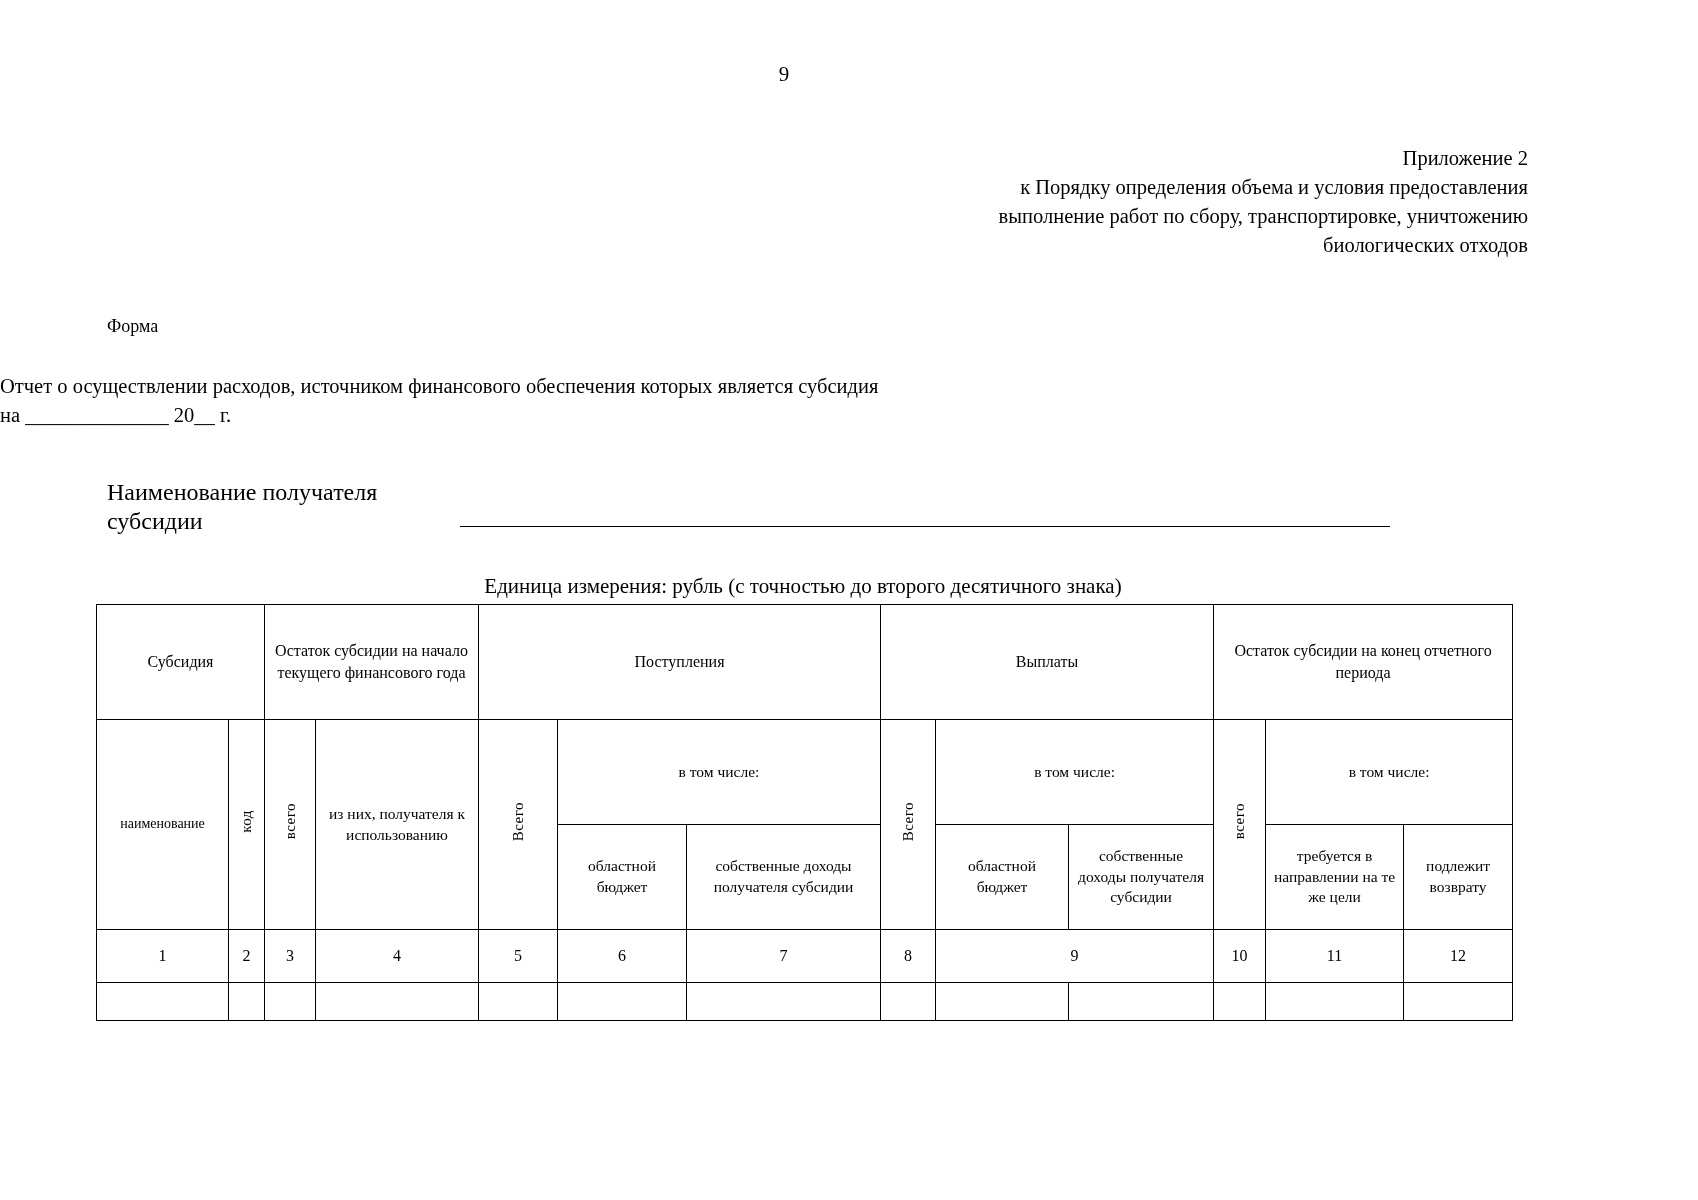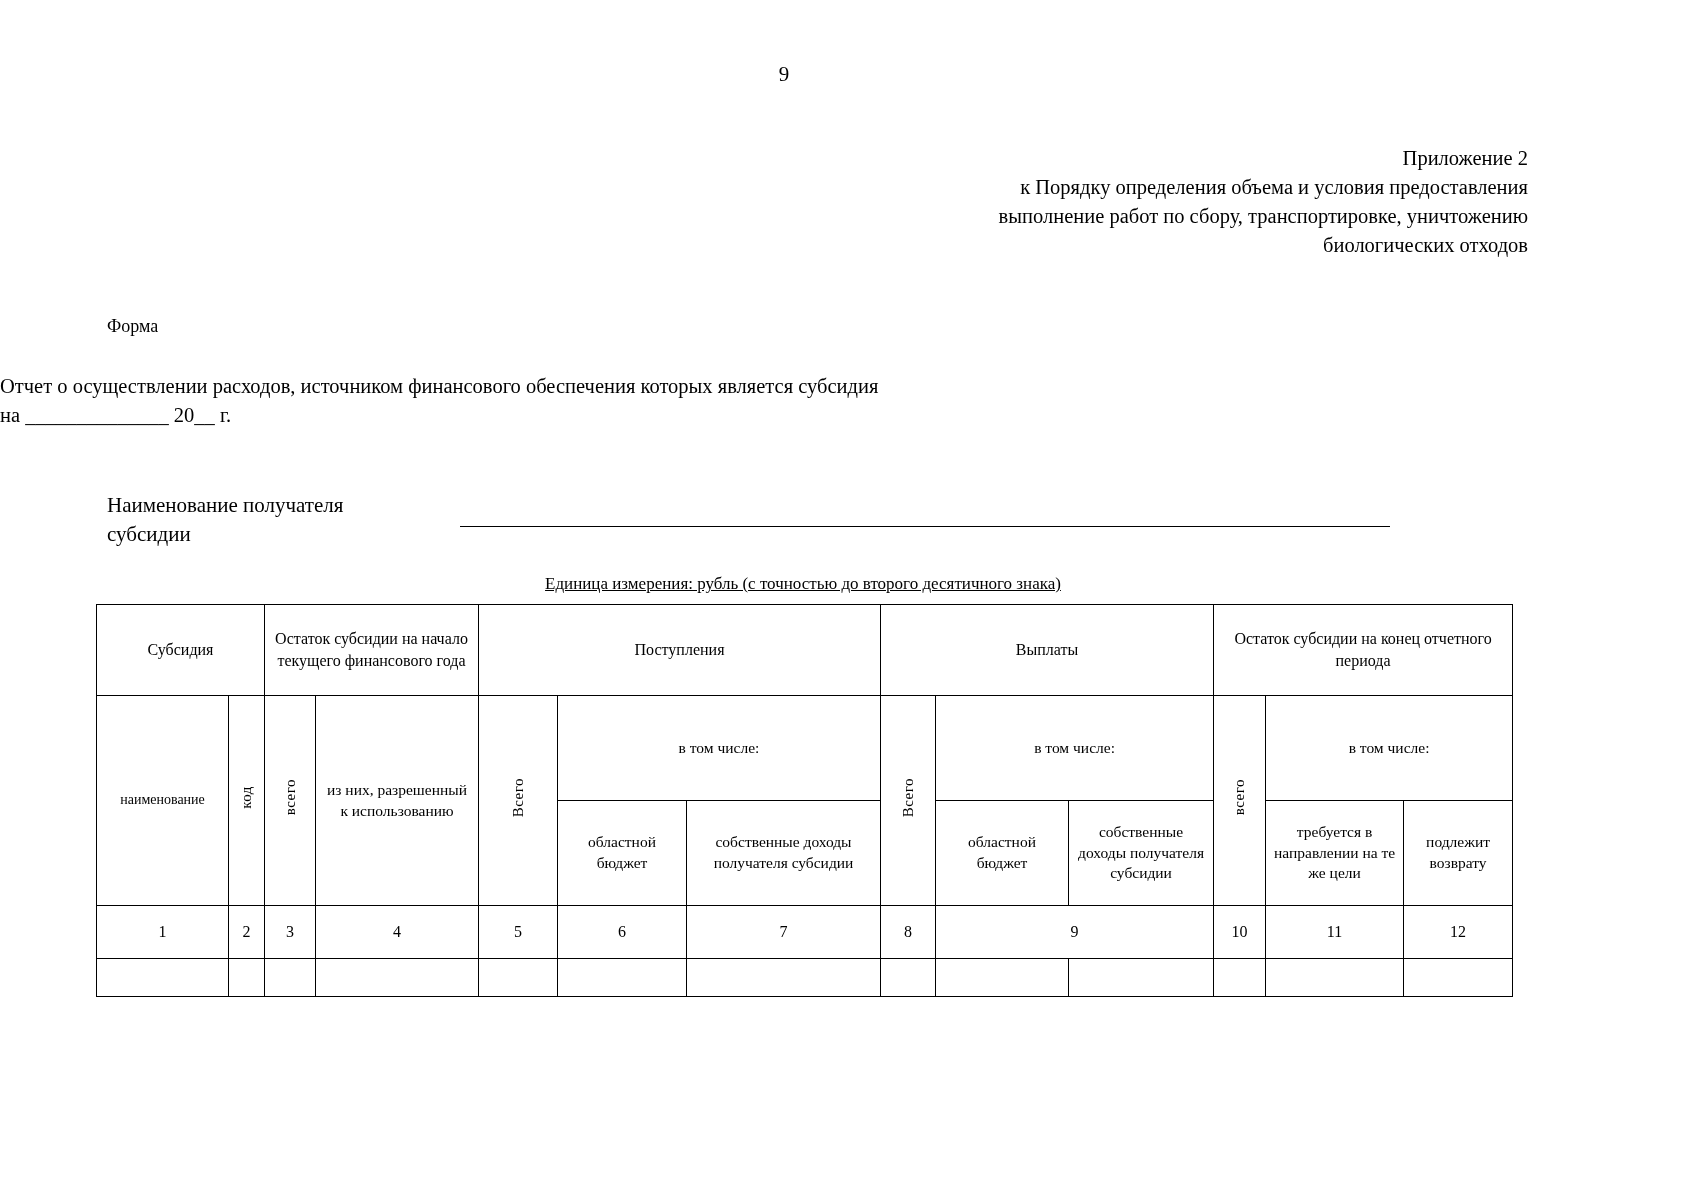--- a/index.html
+++ b/index.html
@@ -36,37 +36,36 @@
   .report-block {
     position: absolute;
     left: 0; top: 372px;
     width: 1606px;
     text-align: left;
     font-size: 20.5px;
     line-height: 29px;
   }
   .recipient-label {
     position: absolute;
-    left: 107px; top: 491px;
-    font-size: 21px;
+    left: 107px; top: 478px;
+    font-size: 24px;
     line-height: 29px;
   }
   .fill-line {
     position: absolute;
     left: 460px; top: 500px;
     width: 930px; height: 27px;
     border-bottom: 1px solid #000;
   }
   .units-caption {
     position: absolute;
     left: 0; top: 574px;
     width: 1606px;
     text-align: center;
-    font-size: 17px;
-    text-decoration: underline;
+    font-size: 21px;
   }
   table.form-table {
     position: absolute;
     left: 96px; top: 604px;
     width: 1417px;
     border-collapse: collapse;
     table-layout: fixed;
   }
   .form-table td {
     border: 1px solid #000;
@@ -129,33 +128,33 @@
         <col style="width:194px">
       <col style="width:55px">
         <col style="width:133px">
         <col style="width:145px">
       <col style="width:52px">
         <col style="width:138px">
         <col style="width:109px">
     </colgroup>
 
     <tbody>
-        <tr style="height:91px">
+        <tr style="height:115px">
       <td colspan="2" class="group">Субсидия</td>
       <td colspan="2" class="group">Остаток субсидии на начало текущего финансового года</td>
       <td colspan="3" class="group">Поступления</td>
       <td colspan="3" class="group">Выплаты</td>
       <td colspan="3" class="group">Остаток субсидии на конец отчетного периода</td>
     </tr>
 
     <tr style="height:105px">
       <td rowspan="2" class="small">наименование</td>
       <td rowspan="2"><span class="vtext">код</span></td>
       <td rowspan="2"><span class="vtext">всего</span></td>
-      <td rowspan="2">из них, разрешенный к использованию</td>
+      <td rowspan="2">из них, получателя к использованию</td>
       <td rowspan="2"><span class="vtext">Всего</span></td>
       <td colspan="2">в том числе:</td>
       <td rowspan="2"><span class="vtext">Всего</span></td>
       <td colspan="2">в том числе:</td>
       <td rowspan="2"><span class="vtext">всего</span></td>
       <td colspan="2">в том числе:</td>
     </tr>
 
     <tr style="height:105px">
       <td>областной бюджет</td>

